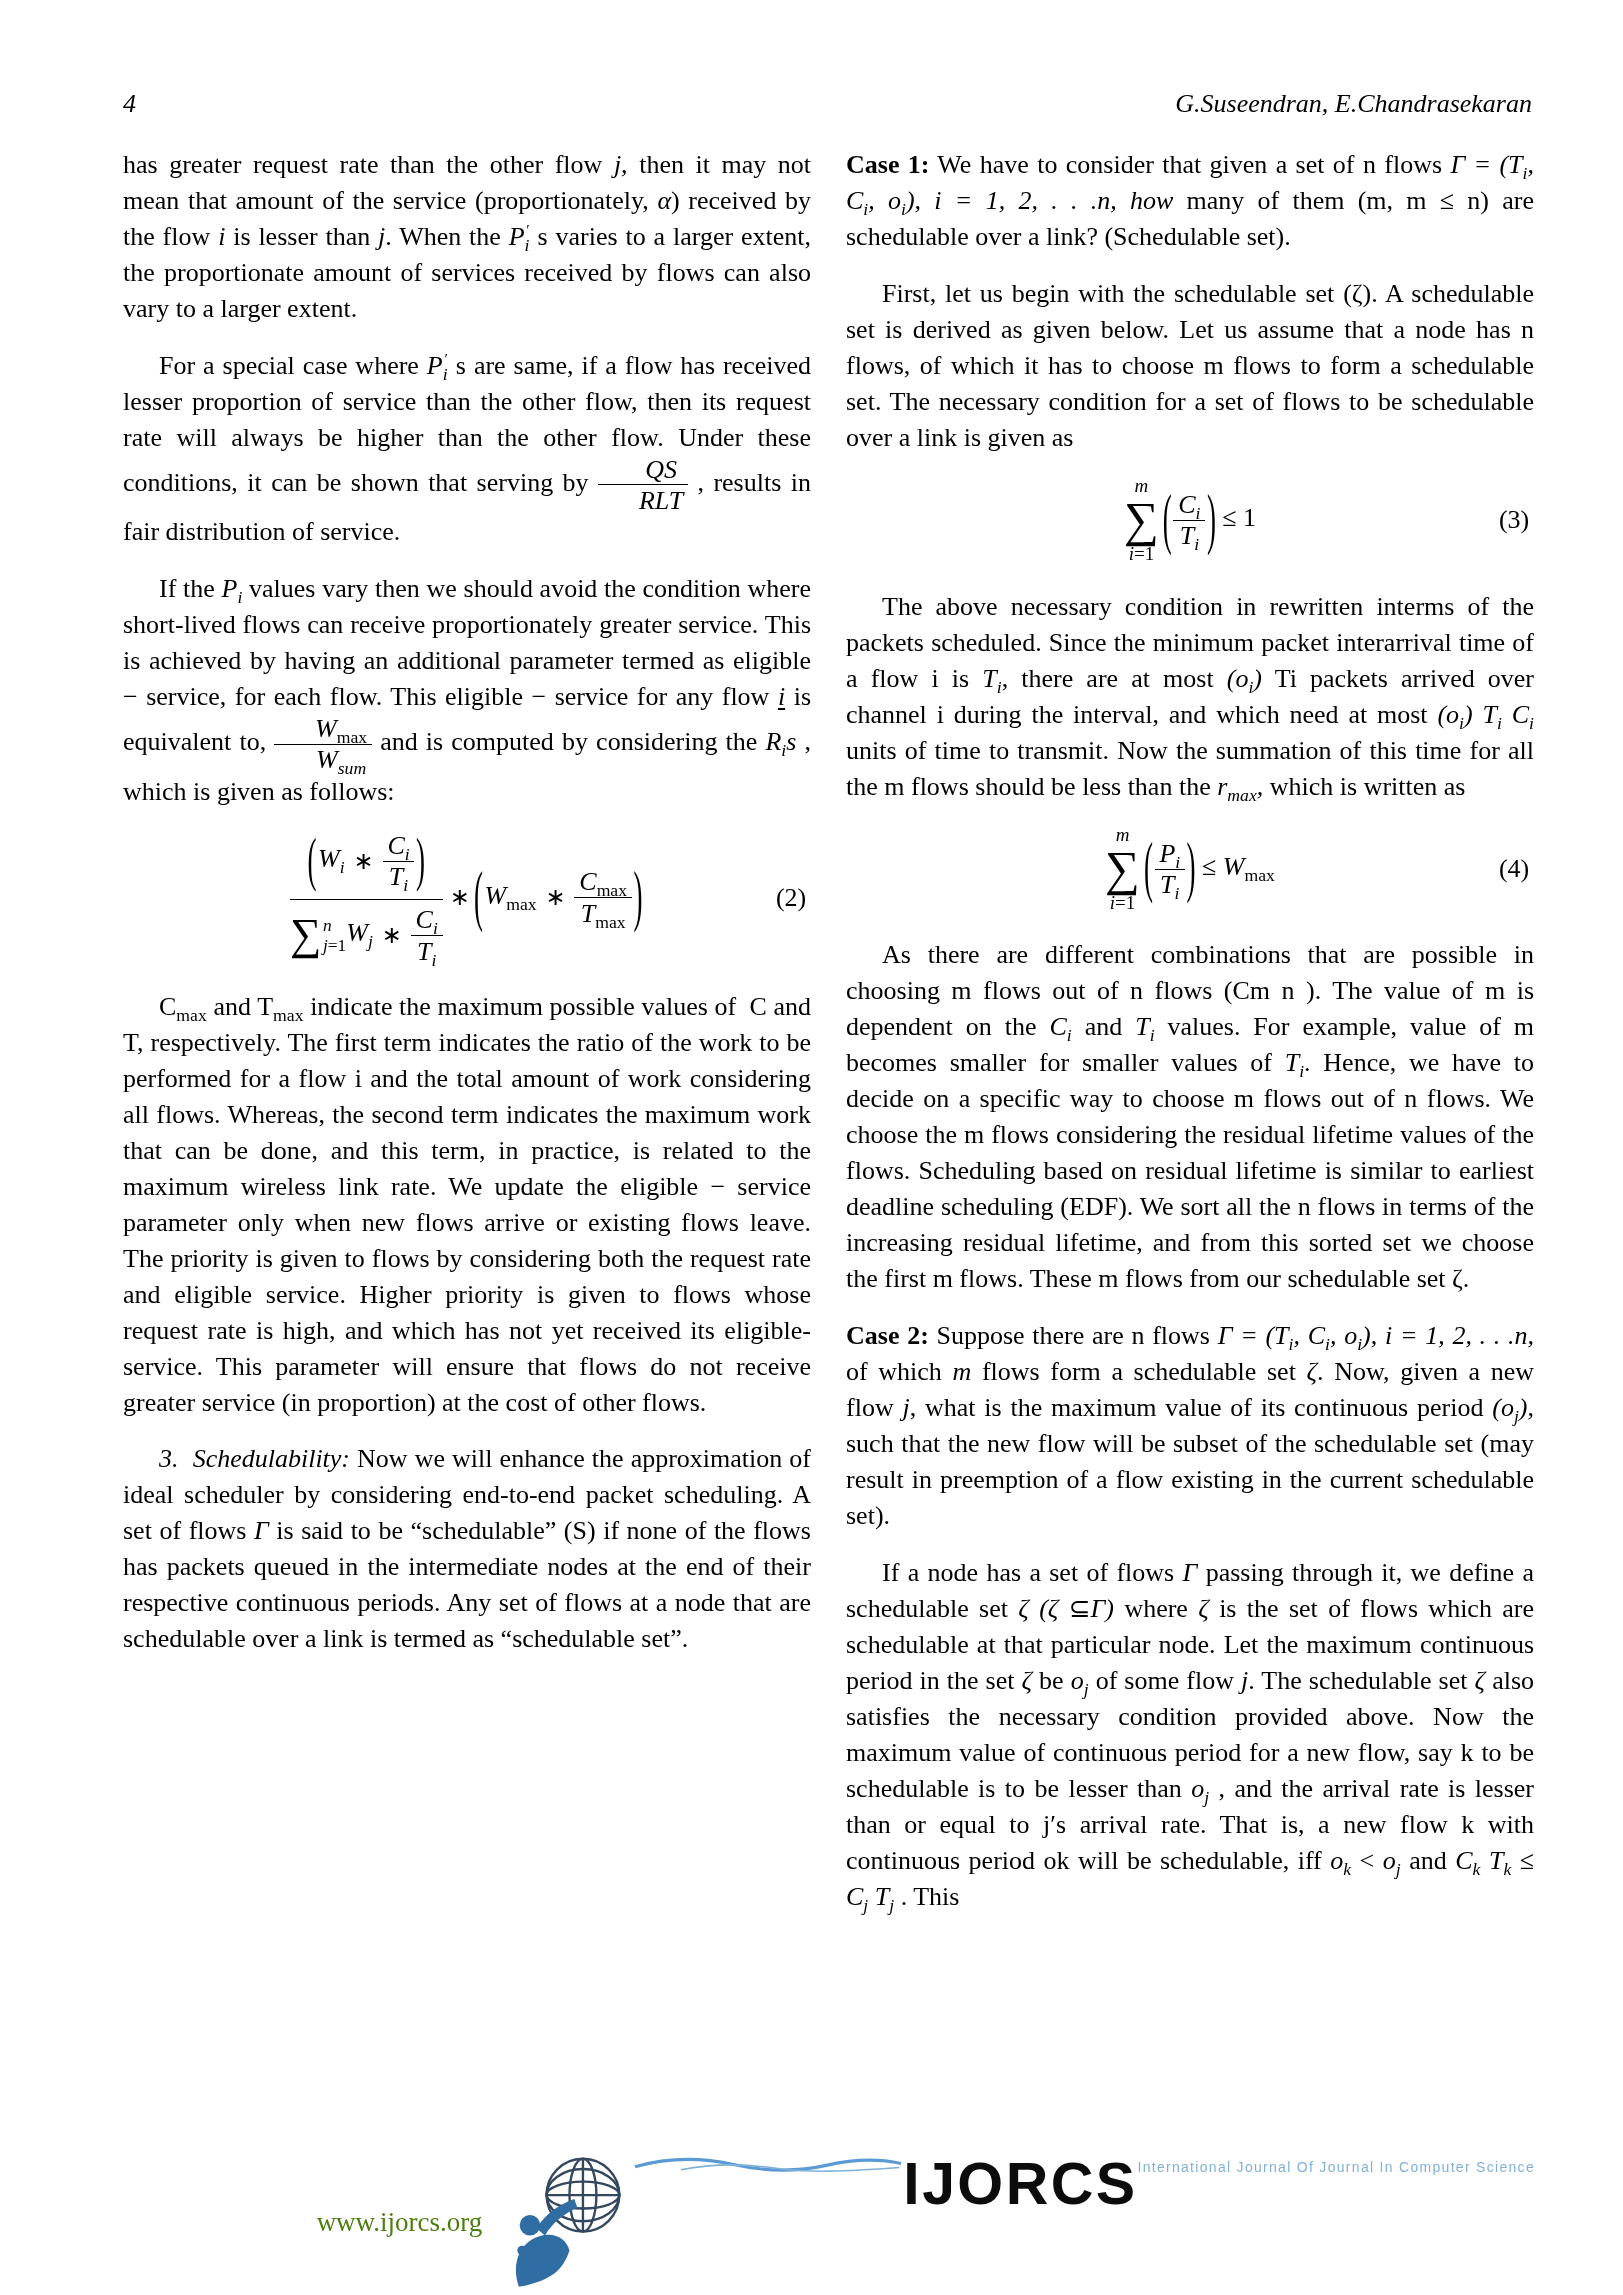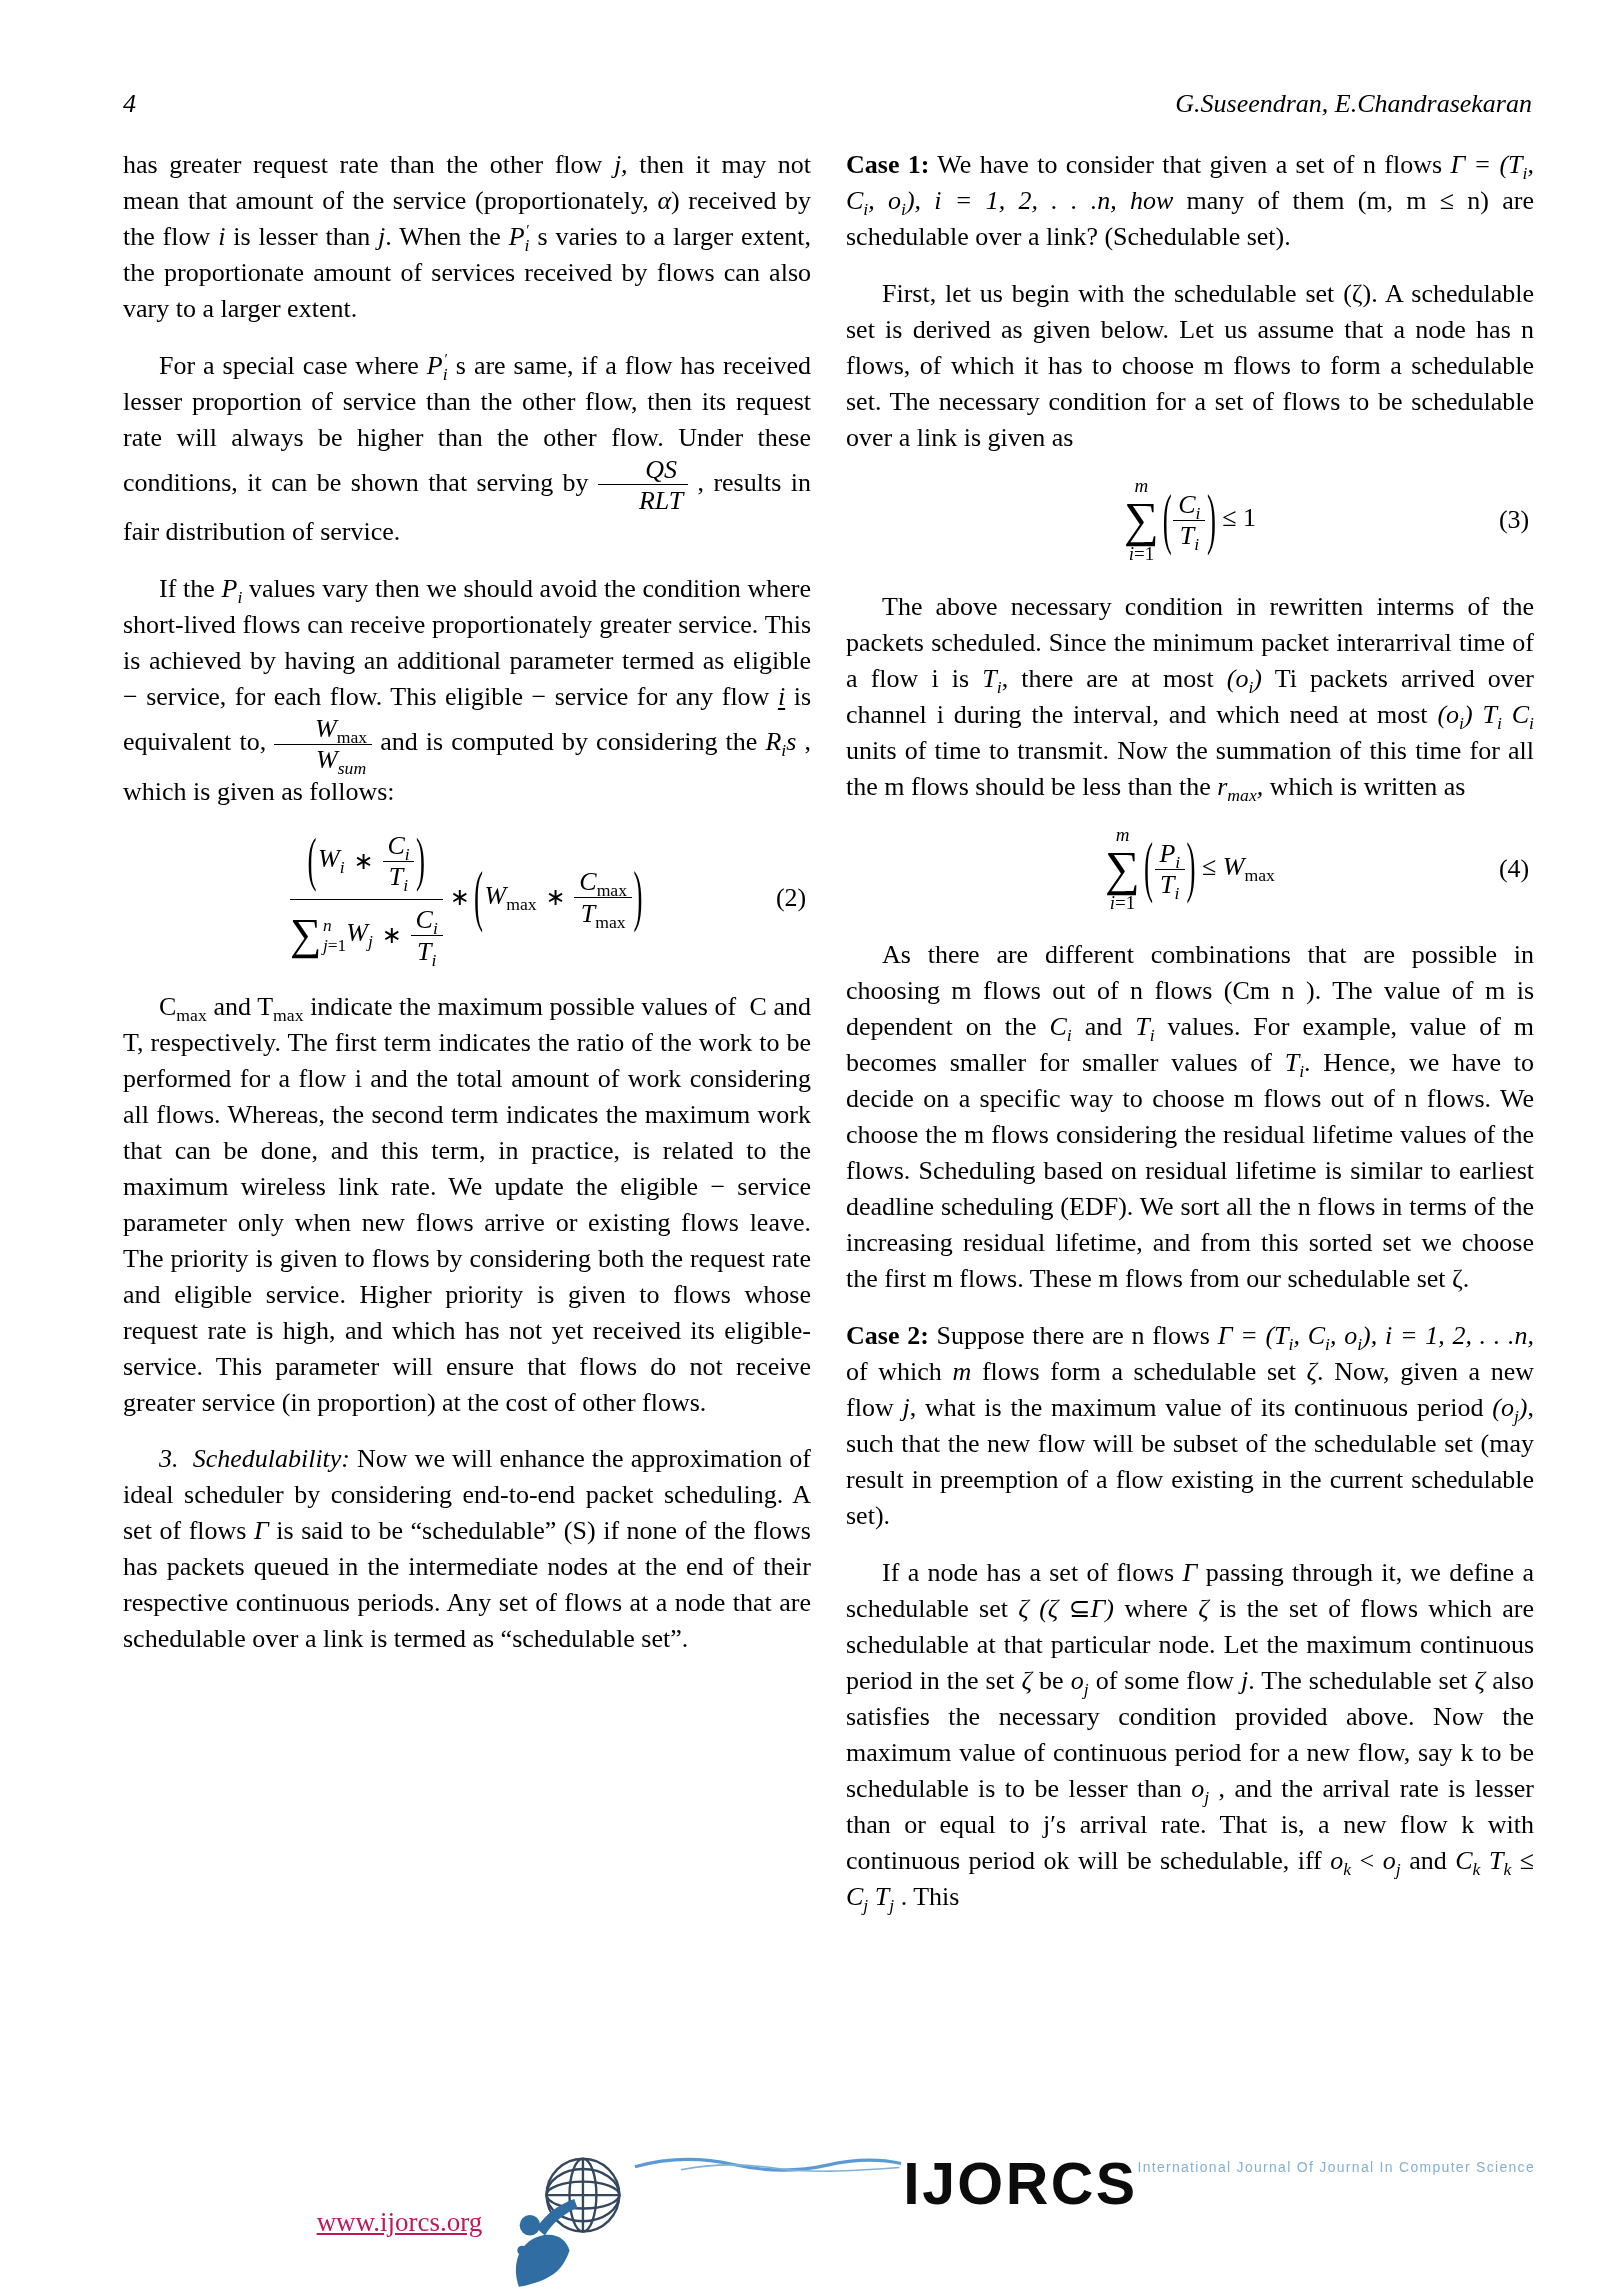--- a/index.html
+++ b/index.html
@@ -31,21 +31,21 @@
   .sig2 .lims{display:inline-flex;flex-direction:column;font-size:17.4px;line-height:1.15;margin-left:1.6px;text-align:left;}
   .bfrac{display:inline-block;text-align:center;vertical-align:middle;margin-right:4.8px;}
   .bfrac .bfn{display:block;border-bottom:1.6px solid #000;padding:1.6px 14.3px 8px 14.3px;}
   .bfrac .bfd{display:block;padding-top:6.3px;}
   .bp{display:inline-block;transform:scaleY(2.2);font-size:27px;font-weight:400;vertical-align:middle;padding:0 1.6px;}
   .bp2{transform:scaleY(2.5);}
   .ast{font-size:24px;vertical-align:middle;padding:0 2.4px;}
   .rel{padding-left:4.8px;}
   
   .footer{position:absolute;right:89px;bottom:4.8px;display:flex;align-items:center;gap:24px;}
-  .site{font-size:27px;color:#be185d;text-decoration:underline;cursor:pointer;text-align:center;}
+  .site{font-size:27px;color:#4d7c0f;cursor:pointer;text-align:center;}
   .logo{display:flex;align-items:flex-start;}
   .logo-right{display:flex;flex-direction:row;margin-left:-11px;}
   .logo-text{font-family:"Liberation Sans", sans-serif;font-weight:800;font-size:59px;
              letter-spacing:2.4px;color:#0c0c0c;line-height:0.95;margin-top:1.6px;}
   .tagline{font-family:"Liberation Sans", sans-serif;font-size:14px;color:#82b1d6;
            letter-spacing:1.3px;white-space:nowrap;margin-top:4.8px;}
   .wave{margin-left:11px;}
 </style>
 </head>
 <body>

